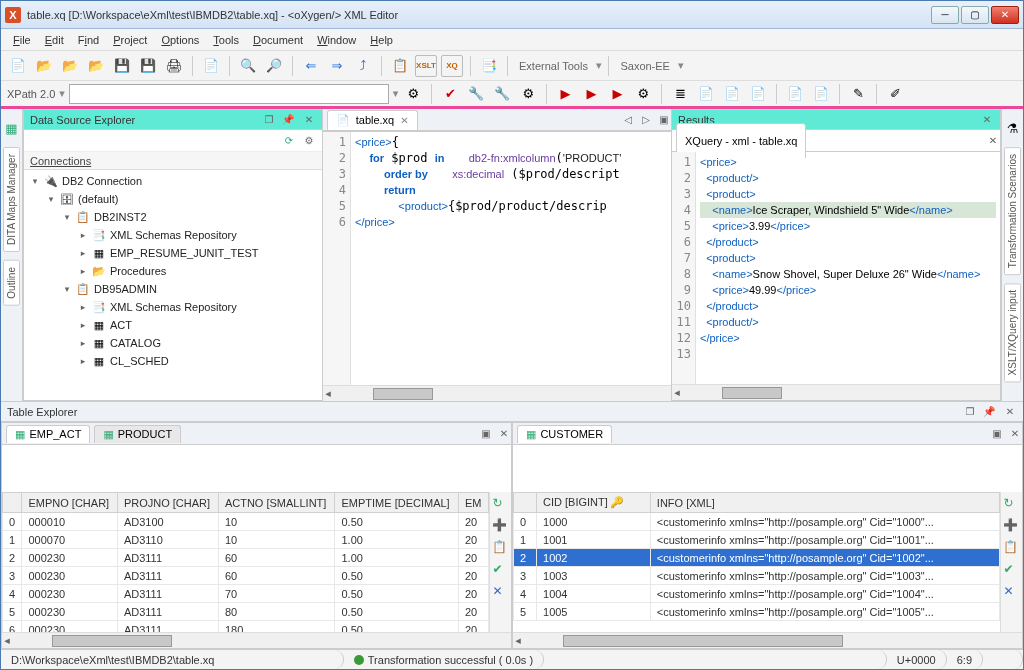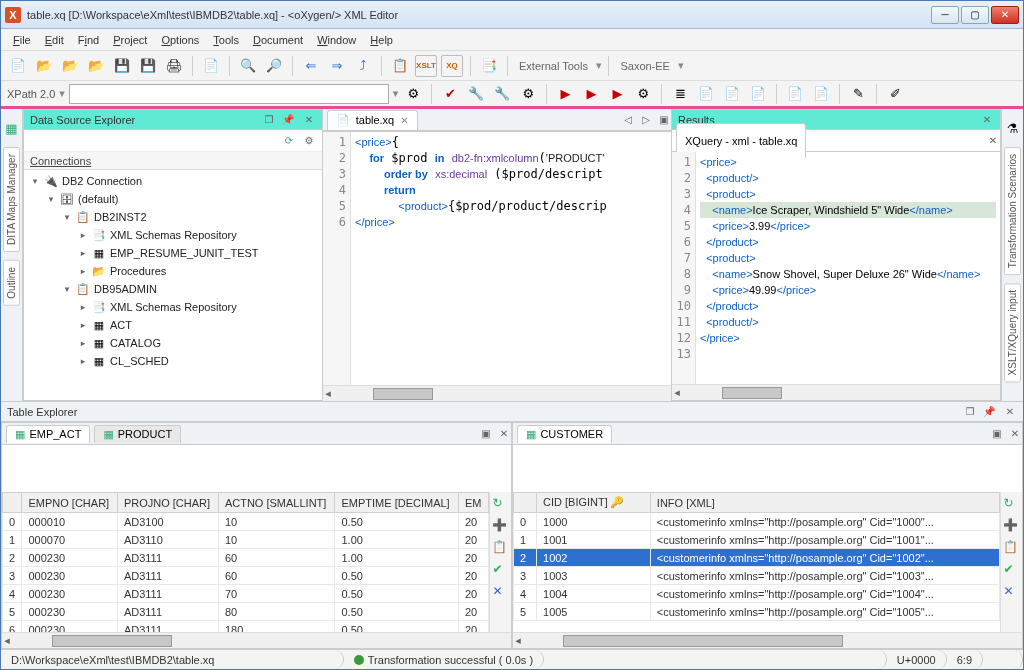--- a/index.html
+++ b/index.html
@@ -41,21 +41,21 @@
 .editorcol{flex:1;display:flex;flex-direction:column;min-width:0;}
 .edtabbar{height:22px;display:flex;align-items:center;background:#eef2f7;border-bottom:1px solid #ccc;padding-left:4px;gap:4px;}
 .edtab{display:flex;align-items:center;gap:6px;padding:2px 8px;background:#fff;border:1px solid #ccc;border-bottom:none;border-radius:3px 3px 0 0;height:20px;}
 .edtab .tclose{color:#888;font-size:10px;}
 .edspacer{flex:1;}
 .editor{flex:1;display:flex;border-top:1px solid #ccc;background:#fff;overflow:hidden;}
 .gutter{width:28px;background:#f6f6f6;border-right:1px solid #e0e0e0;text-align:right;padding:2px 4px;color:#888;font-family:Consolas,monospace;font-size:12px;line-height:16px;}
 .code{flex:1;padding:2px 4px;font-family:Consolas,monospace;font-size:12px;line-height:16px;white-space:pre;overflow:auto;}
 .tag{color:#1060c0;}
 .kw{color:#1060c0;font-weight:bold;}
-.fn{color:#6a3aa0;}
+.fn{color:#6a3aa0;margin-left:17px;}
 .hscroll{height:16px;background:#f0f0f0;border-top:1px solid #ddd;display:flex;align-items:center;}
 .hscroll .thumb{height:12px;width:60px;background:#c8c8c8;border:1px solid #999;margin-left:40px;}
 .resultscol{width:330px;display:flex;flex-direction:column;}
 .restabbar{height:22px;display:flex;align-items:center;padding-left:4px;gap:4px;border-bottom:1px solid #ccc;background:#fff;}
 .restab{padding:11px 8px;border:1px solid #ccc;border-bottom:none;border-radius:3px 3px 0 0;background:#fff;}
 .rescode{flex:1;display:flex;overflow:hidden;}
 .rescode .gutter{width:24px;}
 .hlrow{background:#d8e6d8;}
 .str{color:#222;}
 .bottomrow{height:248px;display:flex;flex-direction:column;border-top:1px solid #ccc;}

